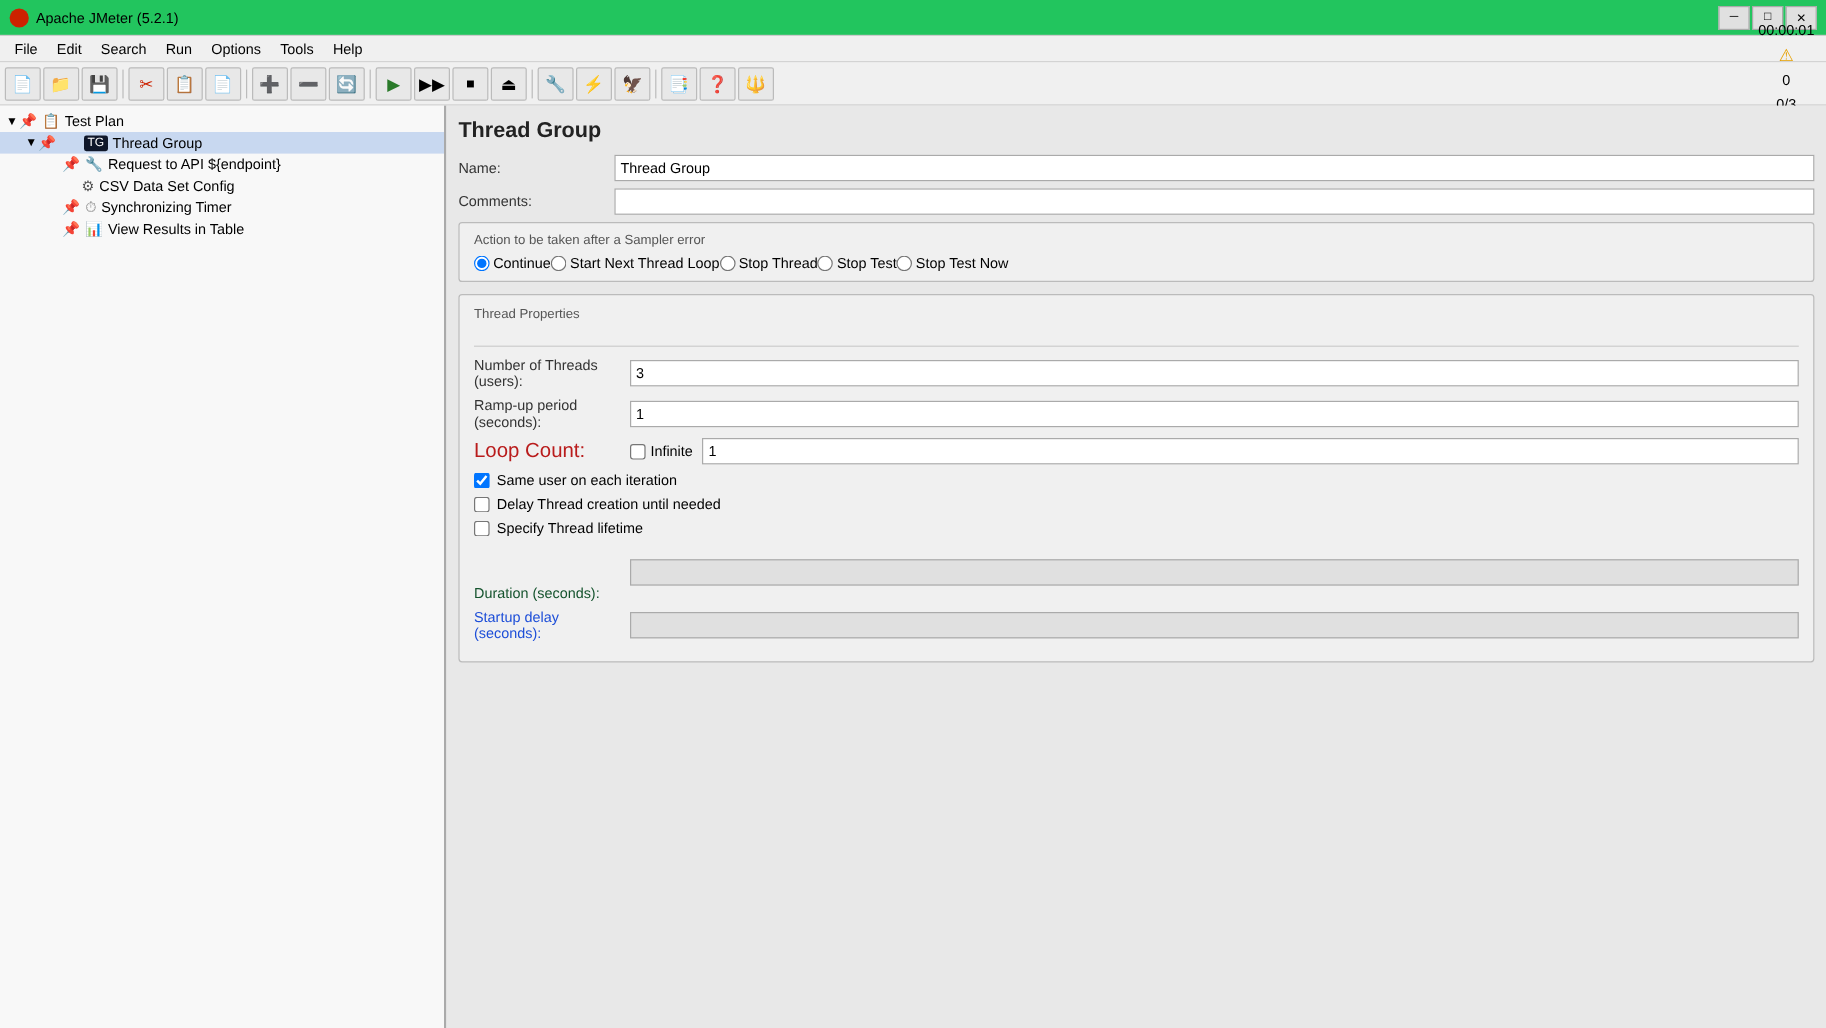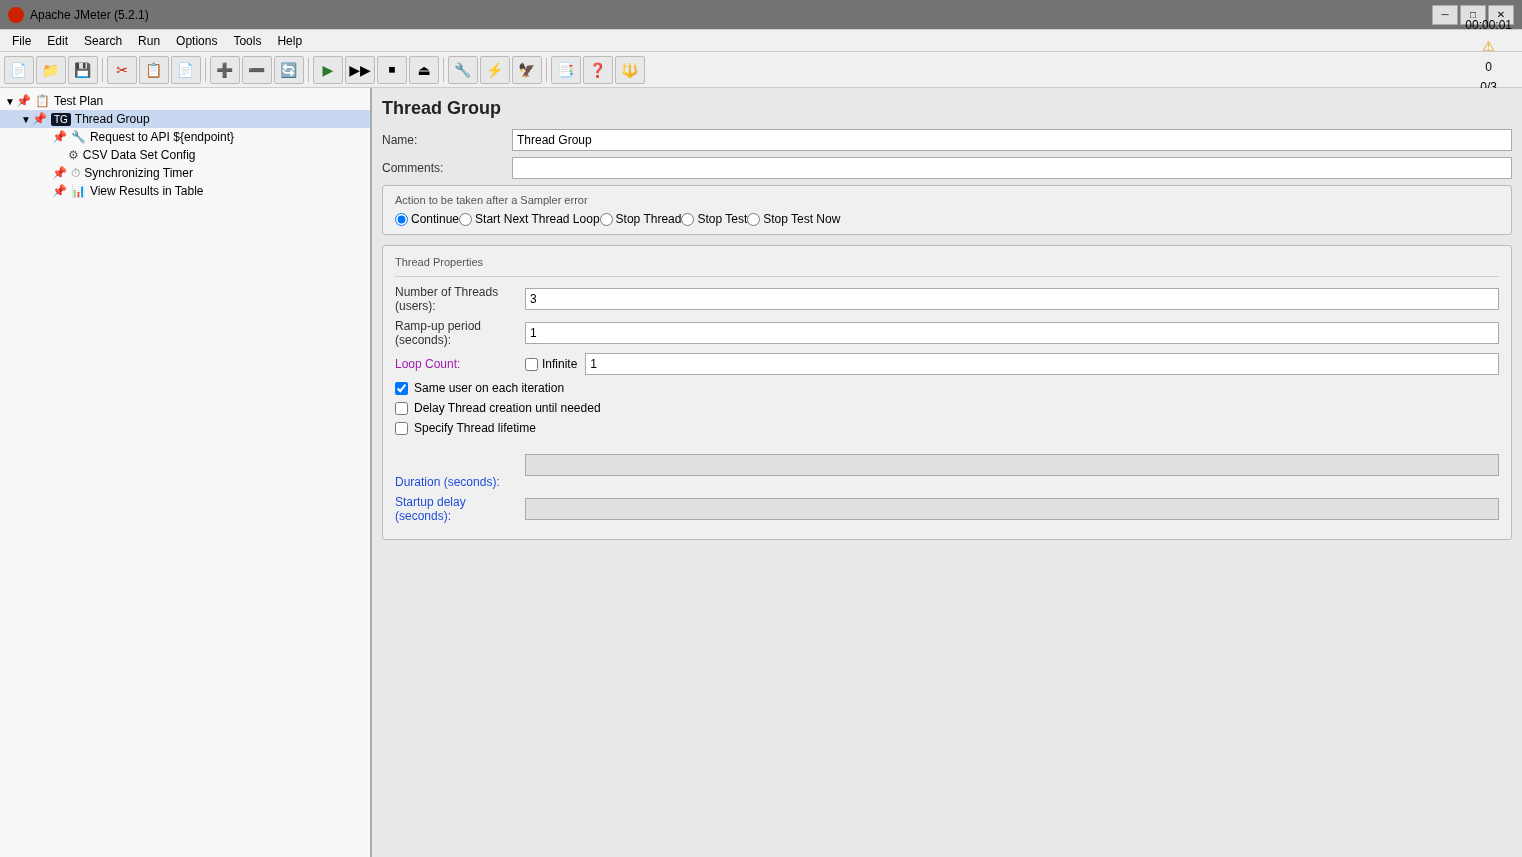--- a/index.html
+++ b/index.html
@@ -6,21 +6,21 @@
     body {
       font-family: 'Segoe UI', Tahoma, Geneva, Verdana, sans-serif;
       font-size: 12px;
       background: #f0f0f0;
       user-select: none;
       overflow: hidden;
     }
 
     
     #title-bar {
-      background: #737373;
+      background: #22c55e;
       height: 30px;
       display: flex;
       align-items: center;
       padding: 0 8px;
       border-bottom: 1px solid #ccc;
       justify-content: space-between;
     }
     #title-bar-left {
       display: flex;
       align-items: center;
@@ -205,41 +205,41 @@
       border-radius: 3px;
       padding: 10px 12px;
       background: #f0f0f0;
       margin-bottom: 10px;
     }
     .thread-props-title {
       font-size: 11px;
       color: #555;
       margin-bottom: 8px;
       border-bottom: 1px solid #ccc;
-      padding-bottom: 8px;
+      padding-bottom: 20px;
     }
 
     .checkbox-row {
       display: flex;
       align-items: center;
       gap: 6px;
       margin-bottom: 6px;
       cursor: pointer;
     }
     .checkbox-row input { cursor: pointer; }
 
     .loop-row {
       display: flex;
       align-items: center;
       margin-bottom: 6px;
     }
     .loop-label {
       width: 130px;
-      font-size: 12px;
-      color: #a21caf;
+      font-size: 17px;
+      color: #b91c1c;
       flex-shrink: 0;
     }
     .infinite-check {
       display: flex;
       align-items: center;
       gap: 4px;
       margin-right: 8px;
     }
   </style>
 </head>
@@ -309,21 +309,21 @@
     <div class="tree-item" style="padding-left: 4px;">
       <span class="tree-toggle">▼</span>
       <span style="color:#cc6600; margin-right:4px;">📌</span>
       <span style="color:#cc6600; margin-right:4px;">📋</span>
       <span>Test Plan</span>
     </div>
 
     <div class="tree-item selected" style="padding-left: 20px;">
       <span class="tree-toggle">▼</span>
       <span style="color:#cc6600; margin-right:4px;">📌</span>
-      <span style="background:#0f172a; color:white; padding:1px 3px; border-radius:2px; margin-right:4px; font-size:10px;">TG</span>
+      <span style="background:#0f172a; color:white; padding:1px 3px; border-radius:2px; margin-right:4px; font-size:10px;margin-left:19px;">TG</span>
       <span>Thread Group</span>
     </div>
 
     <div class="tree-item" style="padding-left: 40px;">
       <span class="tree-toggle">&nbsp;</span>
       <span style="color:#cc6600; margin-right:4px;">📌</span>
       <span style="color:#555; margin-right:4px;">🔧</span>
       <span>Request to API ${endpoint}</span>
     </div>
 
@@ -419,21 +419,21 @@
         <input type="checkbox" style="">
         <span>Delay Thread creation until needed</span>
       </label>
 
       <label class="checkbox-row">
         <input type="checkbox" style="">
         <span>Specify Thread lifetime</span>
       </label>
 
       <div class="form-row">
-        <span class="form-label" style="color:#1d4ed8;margin-top:34px;">Duration (seconds):</span>
+        <span class="form-label" style="color:#14532d;margin-top:34px;">Duration (seconds):</span>
         <input class="form-input disabled" type="text" value="" disabled="" style="">
       </div>
 
       <div class="form-row">
         <span class="form-label" style="color:#1d4ed8;">Startup delay (seconds):</span>
         <input class="form-input disabled" type="text" value="" disabled="" style="">
       </div>
     </div>
   </div>
 </div>

